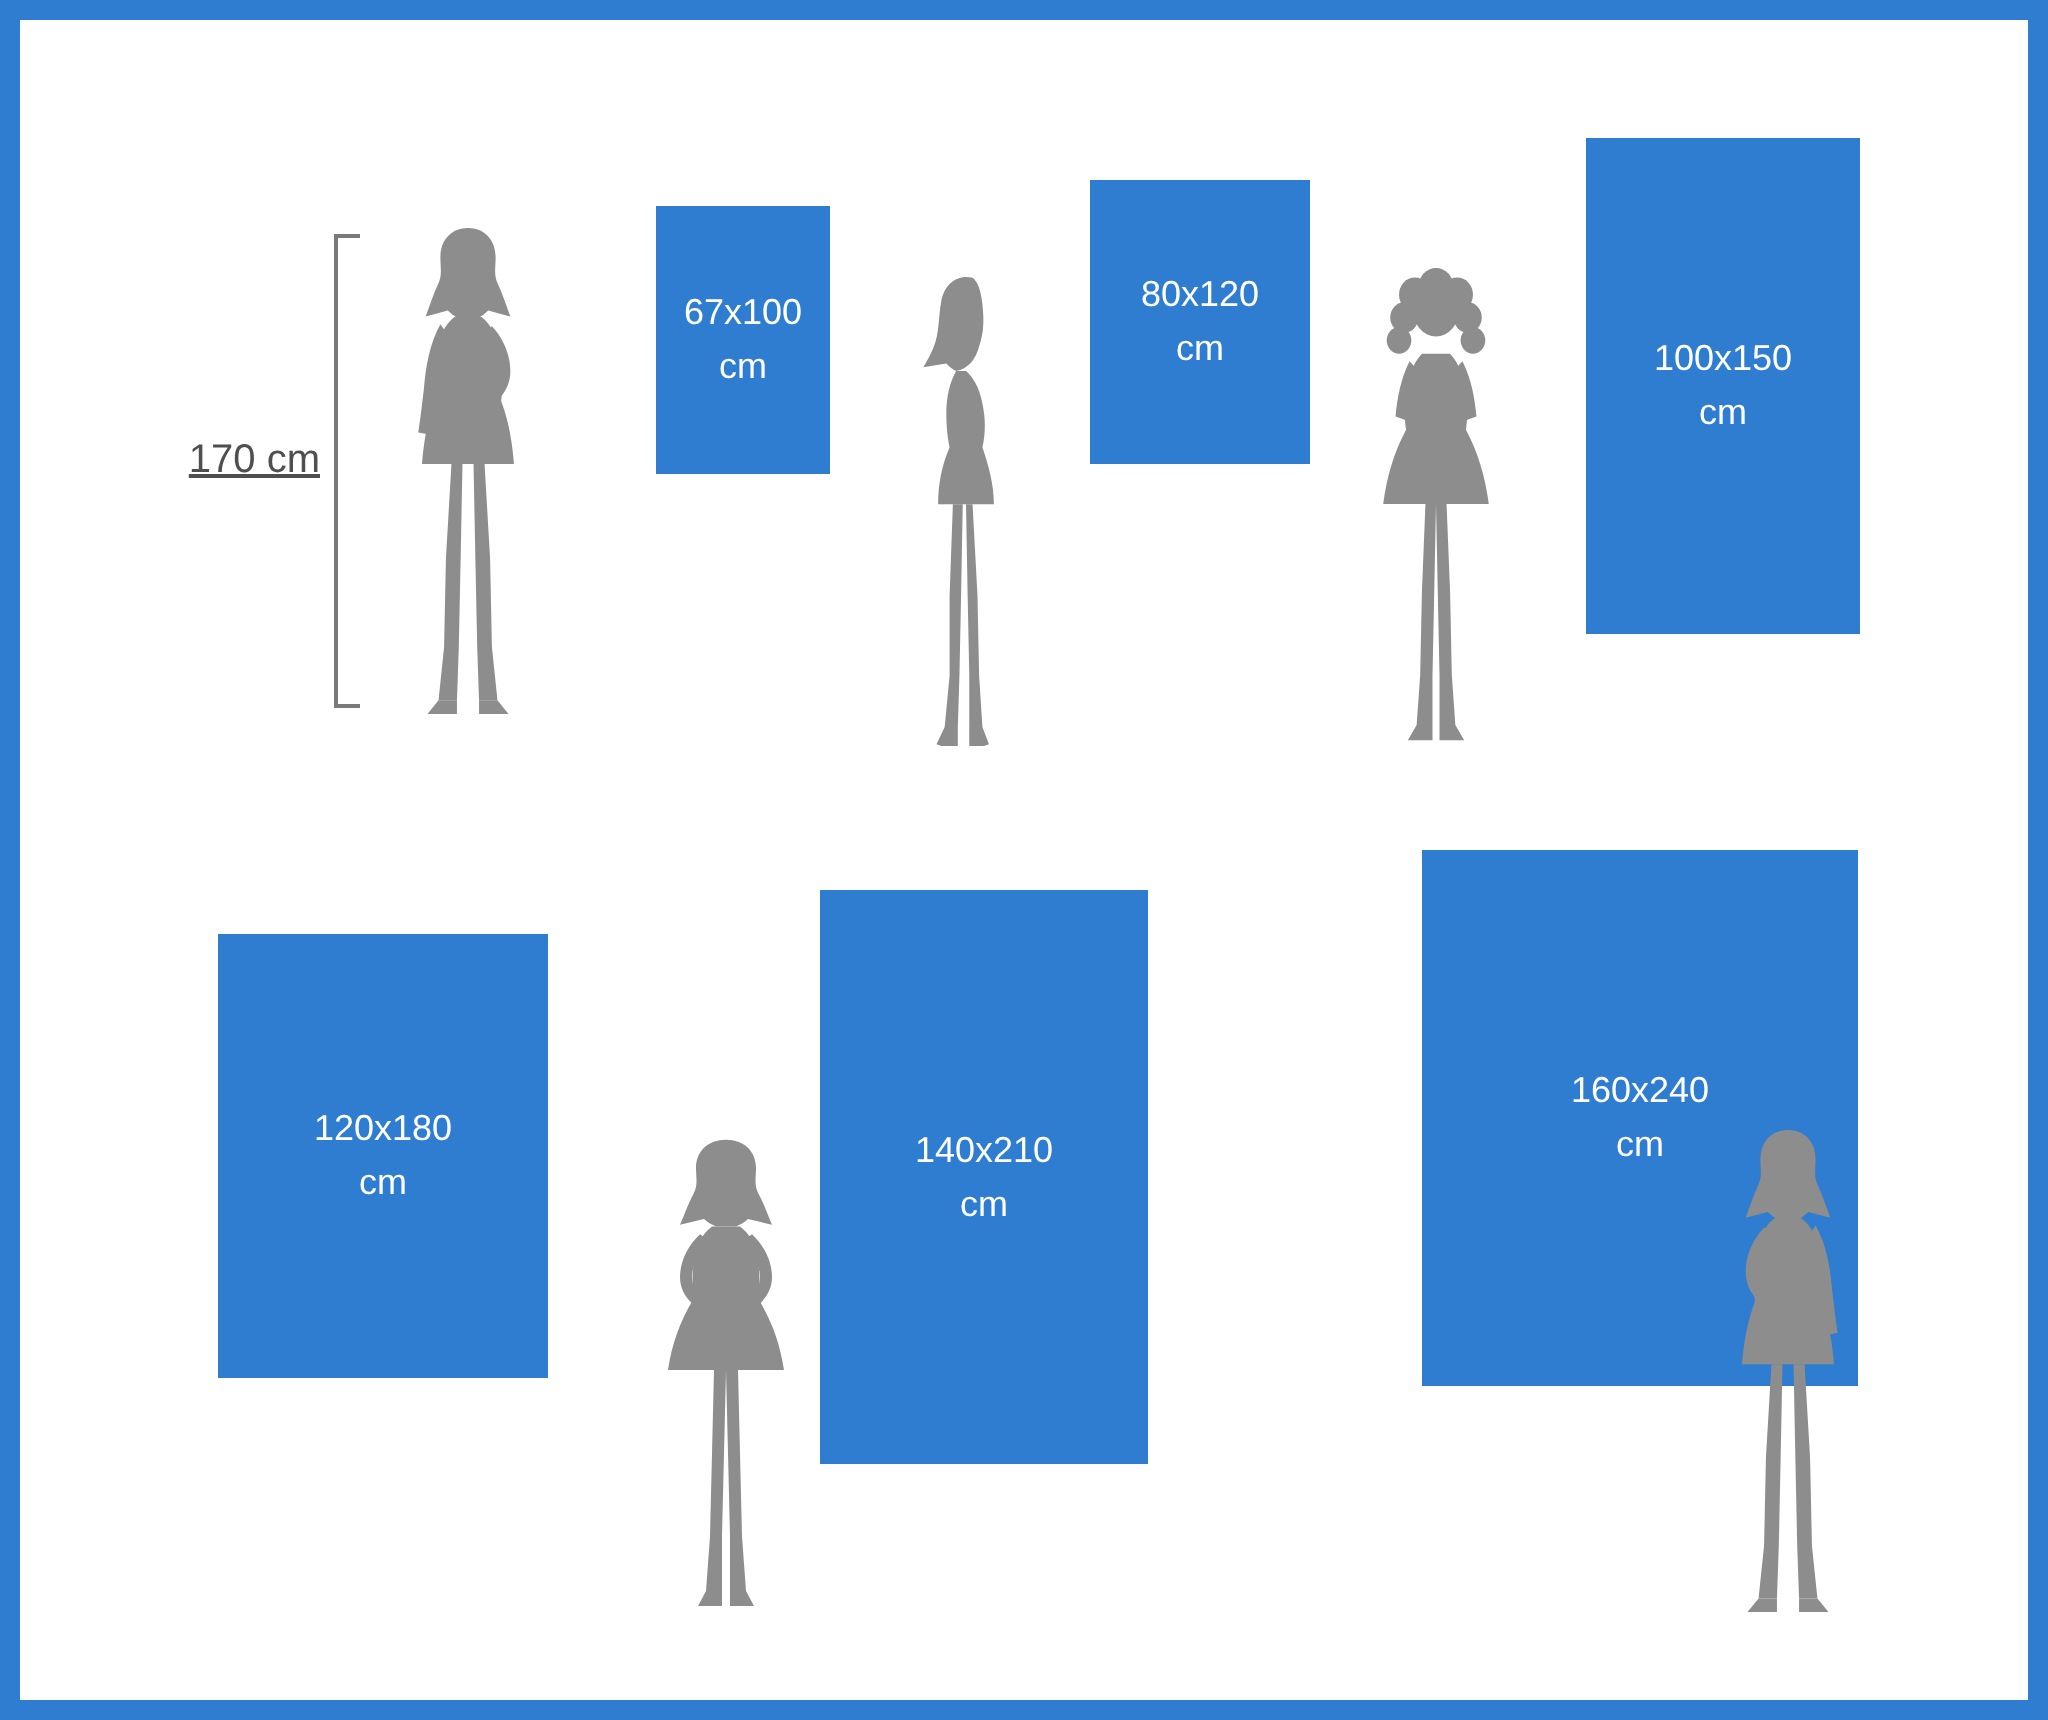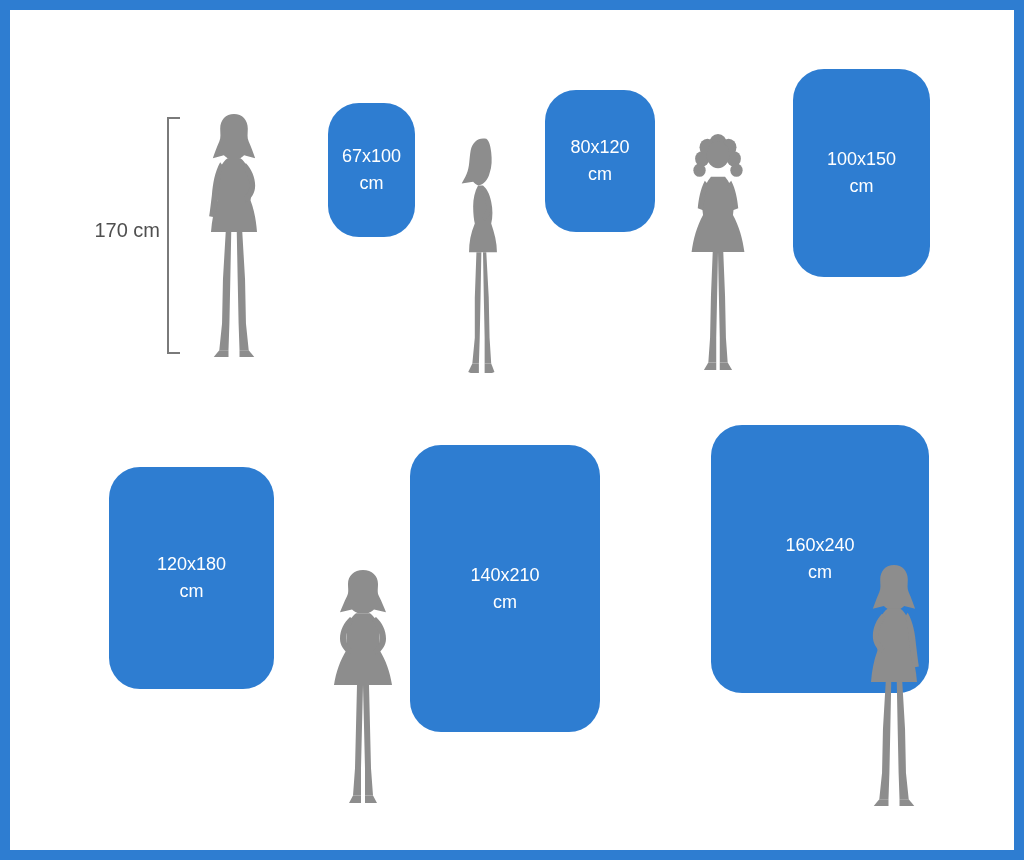--- a/index.html
+++ b/index.html
@@ -10,21 +10,20 @@
     border:10px solid var(--frame_blue,#2e7dd1);
     background:var(--background_white,#ffffff);
     overflow:hidden;
     font-family:"Liberation Sans", sans-serif;
   }
   .size-rect{
     position:absolute;
     background:var(--panel_blue,#2e7dd1);
     display:flex;align-items:center;justify-content:center;
     z-index:1;
-    border-radius:31px;
   }
   .size-label{
     color:var(--label_white,#ffffff);
     font-size:18px;line-height:1.5;
     text-align:center;
     display:flex;flex-direction:column;
   }
   .fig{
     position:absolute;
     color:var(--silhouette_gray,#8d8d8d);
@@ -39,20 +38,21 @@
     border-bottom:2px solid var(--bracket_gray,#7a7a7a);
     z-index:1;
   }
   .measure-label{
     position:absolute;
     font-size:20px;
     color:var(--measure_text_gray,#4f4f4f);
     text-align:right;
     white-space:nowrap;
     z-index:1;
+    text-decoration:underline;
   }
   .defs-holder{position:absolute;width:0;height:0;overflow:hidden;}
 </style>
 </head>
 <body>
 
 <svg class="defs-holder" aria-hidden="true">
   <defs>
     <g id="sil-front">
       <path d="M50 2 C41 2 35 8 35 17 C35 22 36 26 34 30 C31 36 29 42 27 47 L39 44 C41 46 43 47 45 48 L55 48 C57 47 59 46 61 44 L73 47 C71 42 69 36 66 30 C64 26 65 22 65 17 C65 8 59 2 50 2 Z"></path>
@@ -127,39 +127,39 @@
     <div class="size-label">
       <span>80x120</span>
       <span>cm</span>
     </div>
   </div>
 
   <svg class="fig" style="left:664px;top:124px;width:88px;height:238px" viewBox="0 0 100 250" preserveAspectRatio="none">
     <use href="#sil-curly" fill="currentColor"></use>
   </svg>
 
-  <div class="size-rect" style="left:783px;top:59px;width:137px;height:208px">
+  <div class="size-rect" style="left:783px;top:59px;width:137px;height:248px">
     <div class="size-label">
       <span>100x150</span>
       <span>cm</span>
     </div>
   </div>
 
   <div class="size-rect" style="left:99px;top:457px;width:165px;height:222px">
     <div class="size-label">
       <span>120x180</span>
       <span>cm</span>
     </div>
   </div>
 
   <svg class="fig" style="left:303px;top:558px;width:100px;height:236px" viewBox="0 0 100 250" preserveAspectRatio="none">
     <use href="#sil-akimbo" fill="currentColor"></use>
   </svg>
 
-  <div class="size-rect" style="left:400px;top:435px;width:190px;height:287px">
+  <div class="size-rect" style="left:400px;top:435px;width:164px;height:287px">
     <div class="size-label">
       <span>140x210</span>
       <span>cm</span>
     </div>
   </div>
 
   <div class="size-rect" style="left:701px;top:415px;width:218px;height:268px">
     <div class="size-label">
       <span>160x240</span>
       <span>cm</span>

